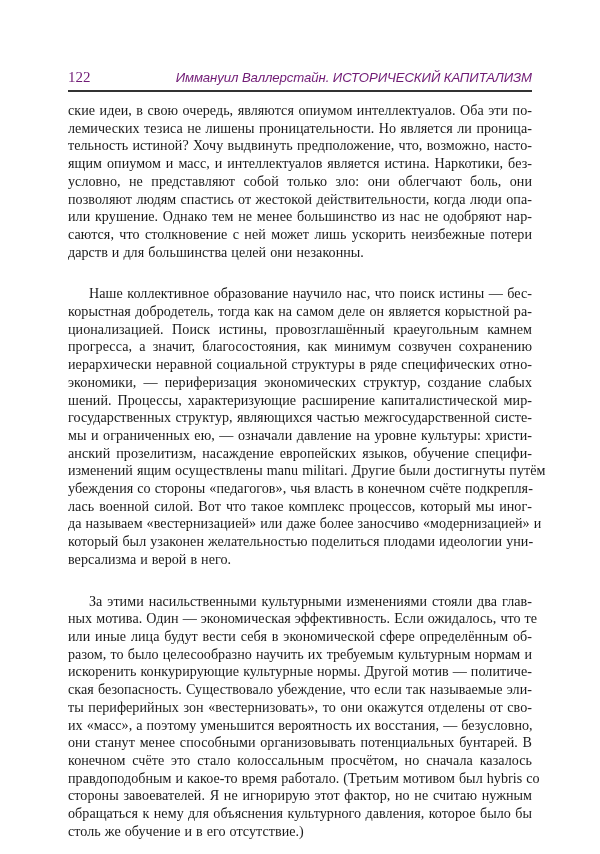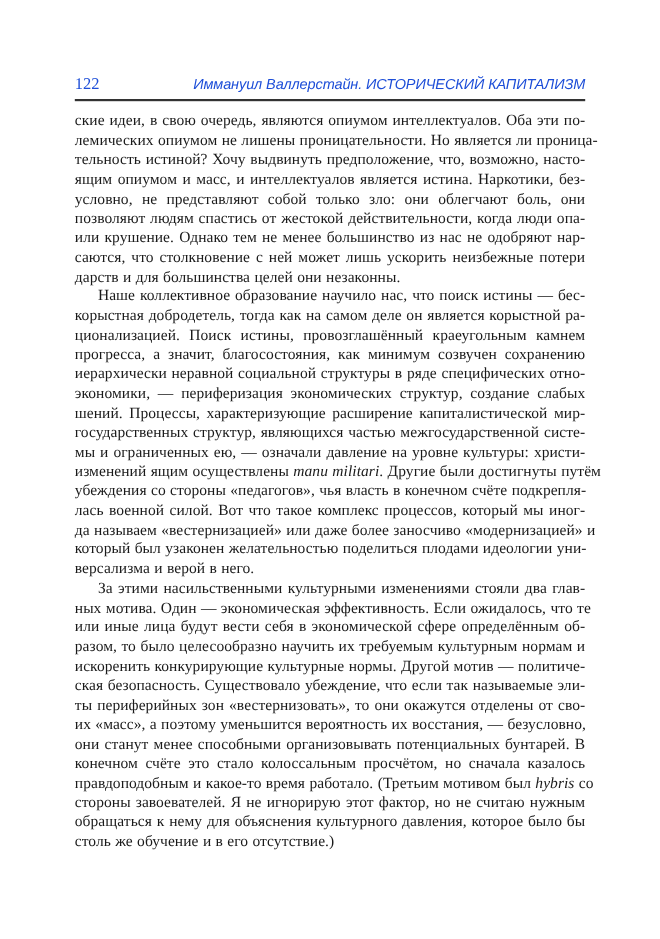--- a/index.html
+++ b/index.html
@@ -21,21 +21,21 @@
       top: 68px;
       width: 464px;
     }
     .running-head {
       display: flex;
       justify-content: space-between;
       align-items: baseline;
       height: 18px;
       font-size: 14.5px;
       line-height: 18px;
-      color: #1d4ed8;
+      color: #701a75;
     }
     .running-head .folio {
       font-family: "Liberation Serif", serif;
       font-size: 15px;
     }
     .running-head .title {
       font-family: "Liberation Sans", "DejaVu Sans", sans-serif;
       font-size: 13.2px;
       letter-spacing: -0.1px;
       font-style: italic;
@@ -62,60 +62,61 @@
       text-align: justify;
       text-align-last: justify;
       white-space: nowrap;
       overflow: visible;
     }
     .body-text .line.last {
       text-align-last: left;
     }
     .body-text .line.indented {
       padding-left: 21px;
+      margin-top: 24px;
     }
     .italic {
-      font-style: italic;
     }
   </style>
 </head>
 <body>
 
 <div class="page">
 
   <div class="running-head">
     <span class="folio">122</span>
     <span class="title">Иммануил Валлерстайн. ИСТОРИЧЕСКИЙ КАПИТАЛИЗМ</span>
   </div>
   <div class="head-rule"></div>
 
   <div class="body-text">
 
     <p>
       <span class="line">ские идеи, в свою очередь, являются опиумом интеллектуалов. Оба эти по-</span>
-      <span class="line">лемических опиумом не лишены проницательности. Но является ли проница-</span>
+      <span class="line">лемических тезиса не лишены проницательности. Но является ли проница-</span>
       <span class="line">тельность истиной? Хочу выдвинуть предположение, что, возможно, насто-</span>
       <span class="line">ящим опиумом и масс, и интеллектуалов является истина. Наркотики, без-</span>
       <span class="line">условно, не представляют собой только зло: они облегчают боль, они</span>
       <span class="line">позволяют людям спастись от жестокой действительности, когда люди опа-</span>
       <span class="line">или крушение. Однако тем не менее большинство из нас не одобряют нар-</span>
       <span class="line">саются, что столкновение с ней может лишь ускорить неизбежные потери</span>
       <span class="line last">дарств и для большинства целей они незаконны.</span>
     </p>
 
     <p>
       <span class="line indented">Наше коллективное образование научило нас, что поиск истины — бес-</span>
       <span class="line">корыстная добродетель, тогда как на самом деле он является корыстной ра-</span>
       <span class="line">ционализацией. Поиск истины, провозглашённый краеугольным камнем</span>
       <span class="line">прогресса, а значит, благосостояния, как минимум созвучен сохранению</span>
       <span class="line">иерархически неравной социальной структуры в ряде специфических отно-</span>
       <span class="line">экономики, — периферизация экономических структур, создание слабых</span>
       <span class="line">шений. Процессы, характеризующие расширение капиталистической мир-</span>
       <span class="line">государственных структур, являющихся частью межгосударственной систе-</span>
       <span class="line">мы и ограниченных ею, — означали давление на уровне культуры: христи-</span>
+      <span class="line">анский прозелитизм, насаждение европейских языков, обучение специфи-</span>
       <span class="line"><span>изменений ящим осуществлены </span><span class="italic">manu militari</span><span>. Другие были достигнуты путём</span></span>
       <span class="line">убеждения со стороны «педагогов», чья власть в конечном счёте подкрепля-</span>
       <span class="line">лась военной силой. Вот что такое комплекс процессов, который мы иног-</span>
       <span class="line">да называем «вестернизацией» или даже более заносчиво «модернизацией» и</span>
       <span class="line">который был узаконен желательностью поделиться плодами идеологии уни-</span>
       <span class="line last">версализма и верой в него.</span>
     </p>
 
     <p>
       <span class="line indented">За этими насильственными культурными изменениями стояли два глав-</span>

